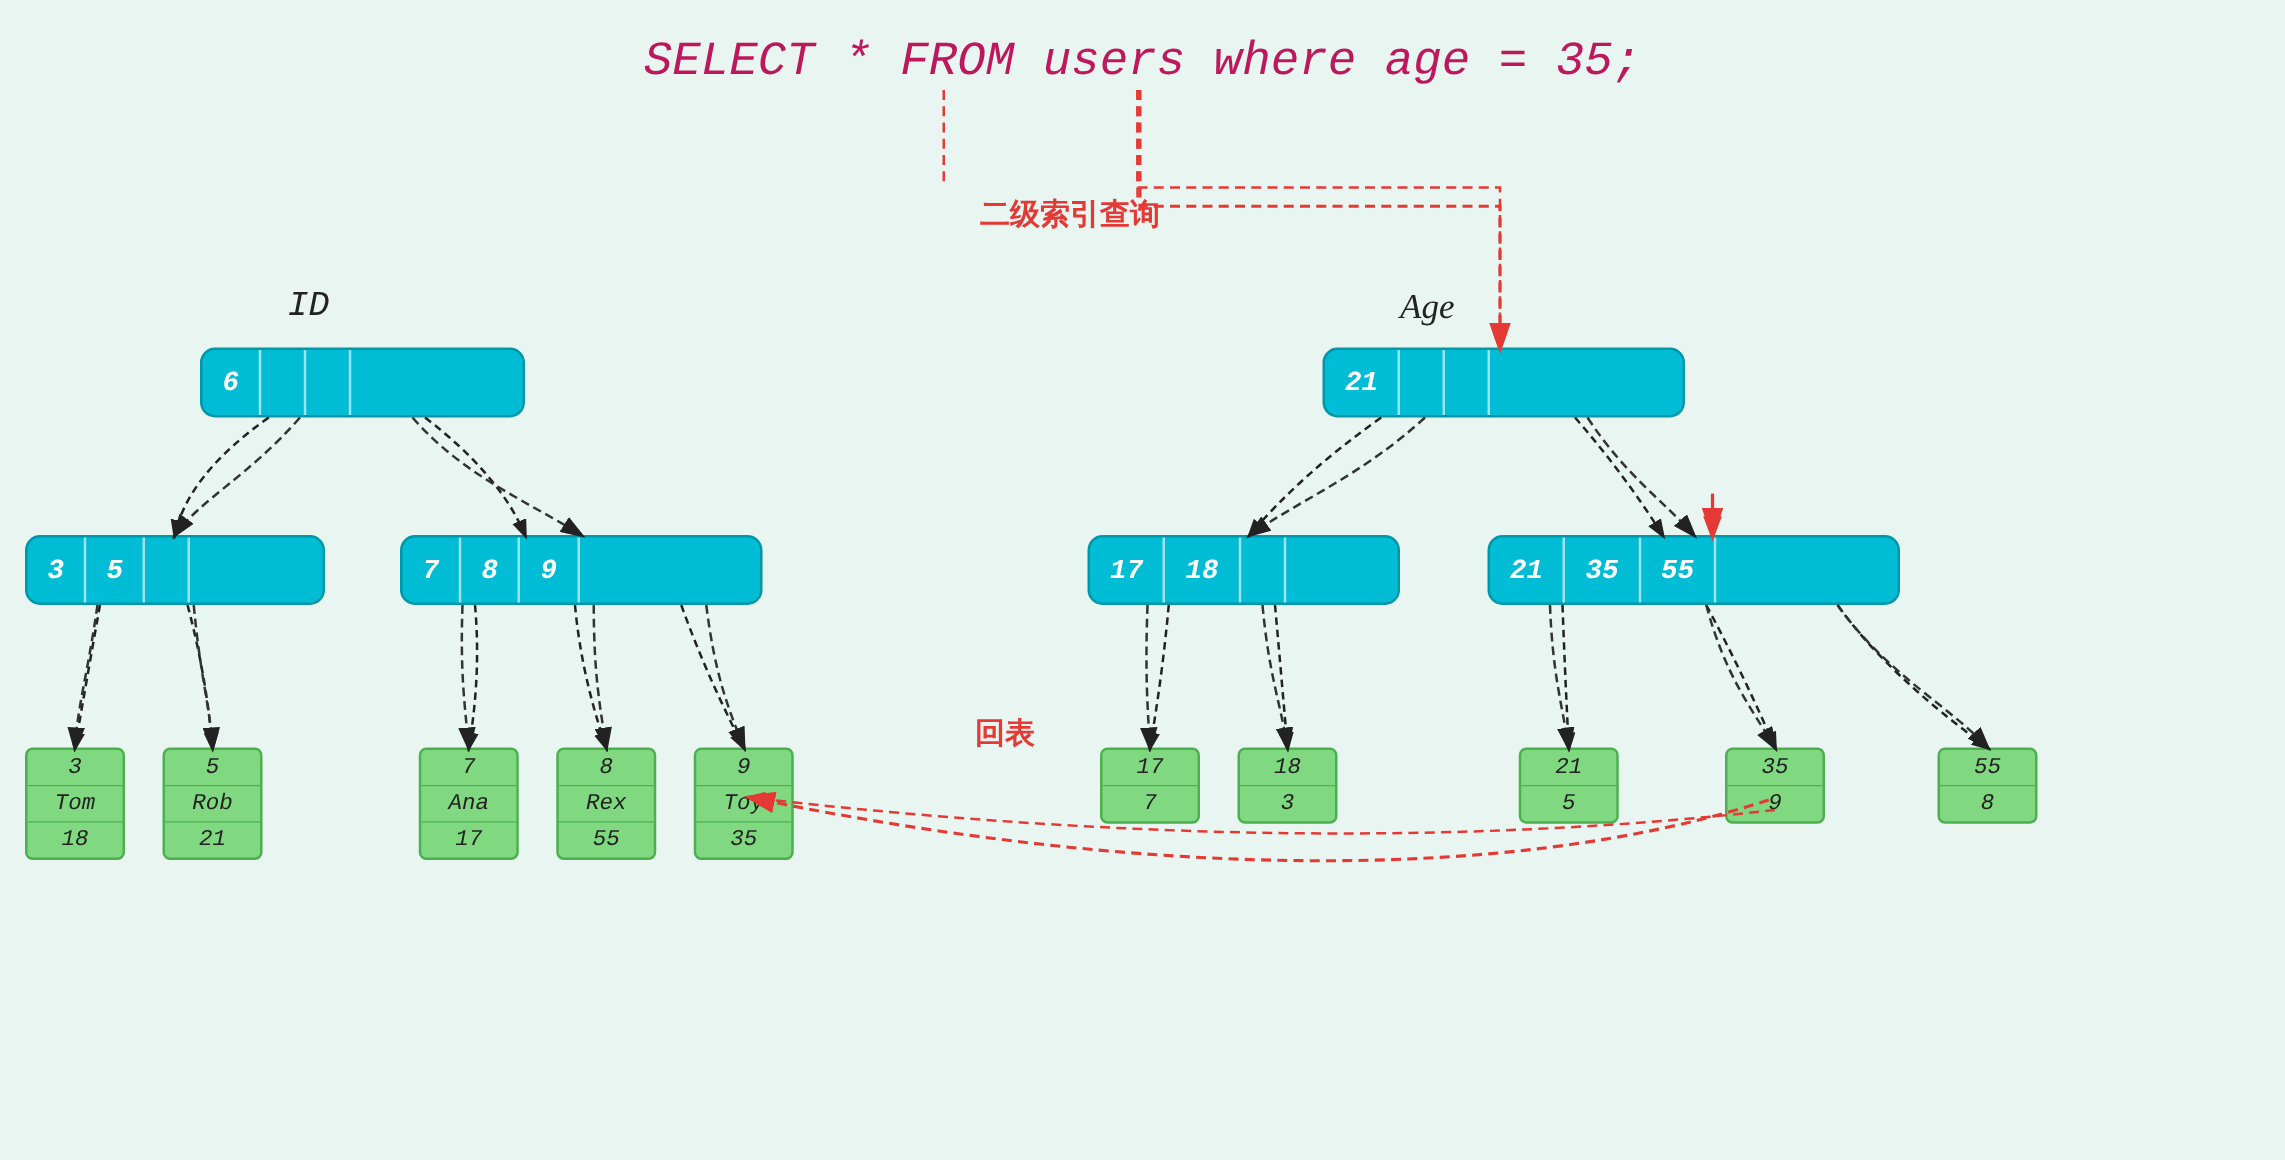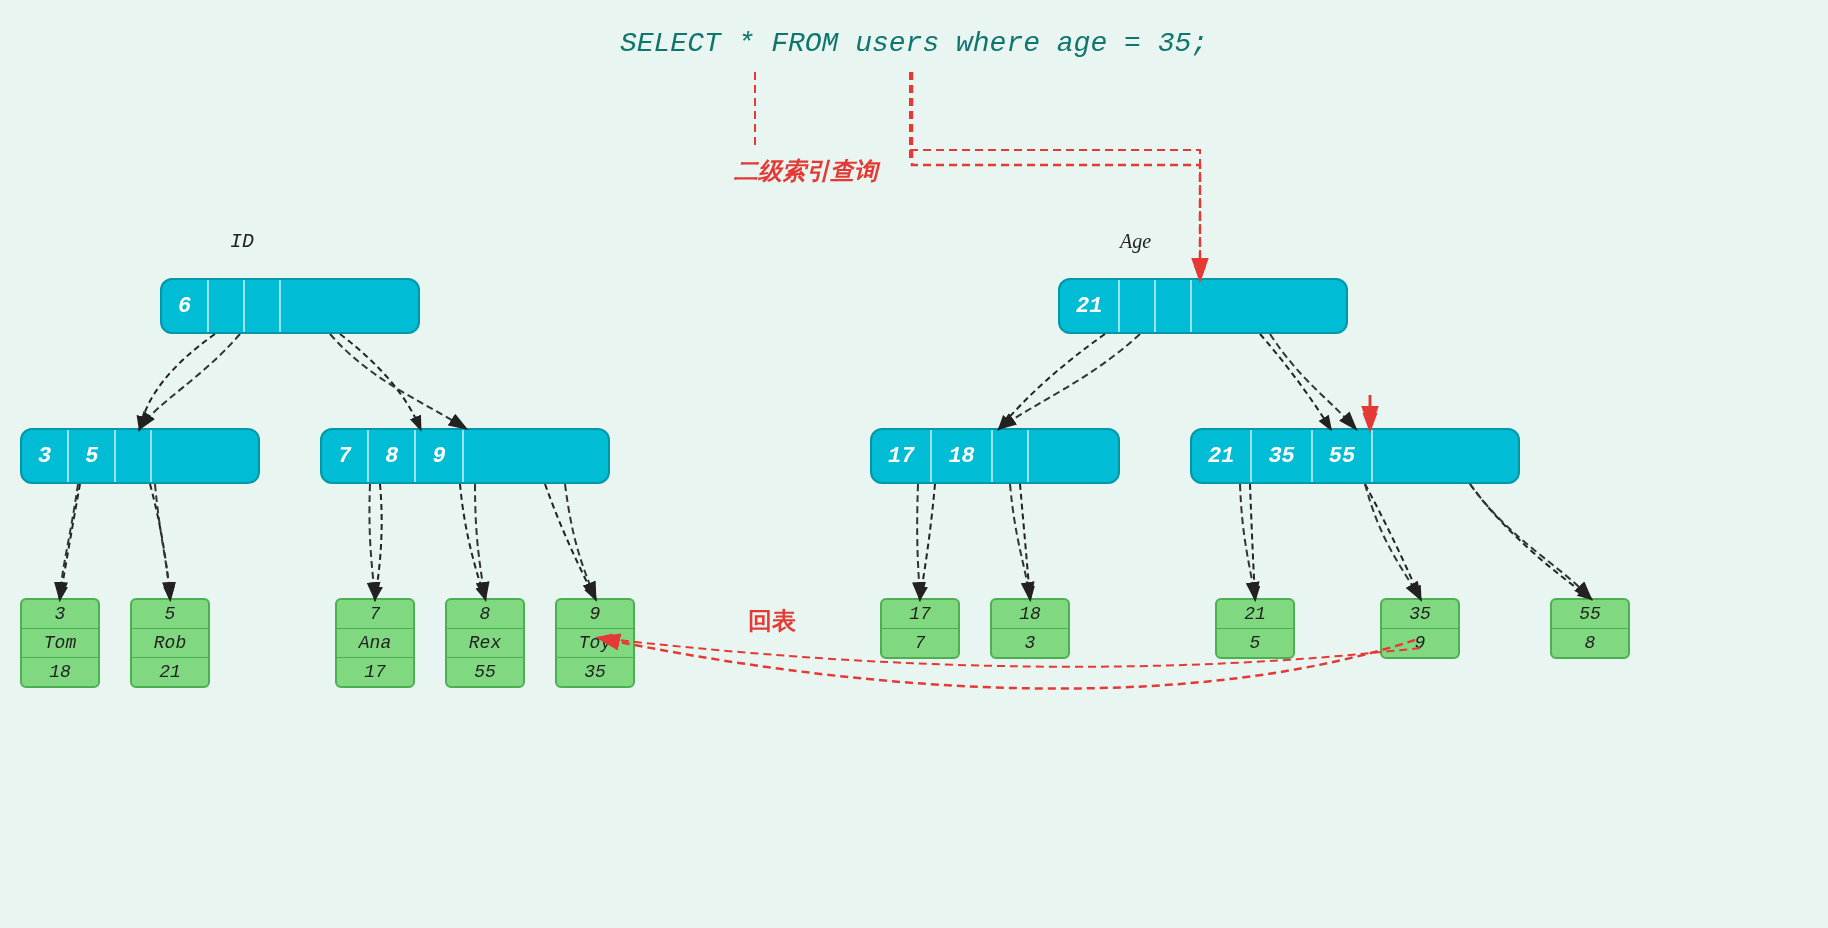--- a/index.html
+++ b/index.html
@@ -11,22 +11,22 @@
       overflow: hidden;
       position: relative;
     }
 
     .sql-query {
       position: absolute;
       top: 28px;
       left: 50%;
       transform: translateX(-50%);
       font-style: italic;
-      font-size: 28px;
-      color: #0f766e;
+      font-size: 38px;
+      color: #be185d;
       white-space: nowrap;
     }
 
     
     .btree-node {
       position: absolute;
       background: #00bcd4;
       border-radius: 12px;
       display: flex;
       align-items: center;
@@ -79,21 +79,21 @@
       border-bottom: 1px solid #4caf50;
     }
     .leaf-node .leaf-cell:last-child {
       border-bottom: none;
     }
 
     
     .tree-label {
       position: absolute;
       font-style: italic;
-      font-size: 20px;
+      font-size: 28px;
       color: #222;
       font-weight: normal;
     }
 
     
     .annotation-red {
       position: absolute;
       color: #e53935;
       font-size: 24px;
       font-style: normal;
@@ -112,22 +112,22 @@
     }
   </style>
 </head>
 <body>
 
 <div class="sql-query">SELECT * FROM users where age = 35;</div>
 
 <div class="tree-label" style="left: 230px; top: 230px;">ID</div>
 <div class="tree-label" style="left: 1120px; top: 230px; font-family: Liberation Serif, serif;">Age</div>
 
-<div class="annotation-red" style="left: 734px; top: 155px; font-style: italic;">二级索引查询</div>
-<div class="annotation-red" style="left: 748px; top: 570px; margin-top: 35px;">回表</div>
+<div class="annotation-red" style="left: 784px; top: 155px;">二级索引查询</div>
+<div class="annotation-red" style="left: 780px; top: 570px;">回表</div>
 
 <div class="btree-node" style="left: 160px; top: 278px; width: 260px;">
   <div class="cell">6</div>
   <div class="spacer"></div>
   <div class="spacer"></div>
   <div class="spacer"></div>
 </div>
 
 <div class="btree-node" style="left: 20px; top: 428px; width: 240px;">
   <div class="cell">3</div>

